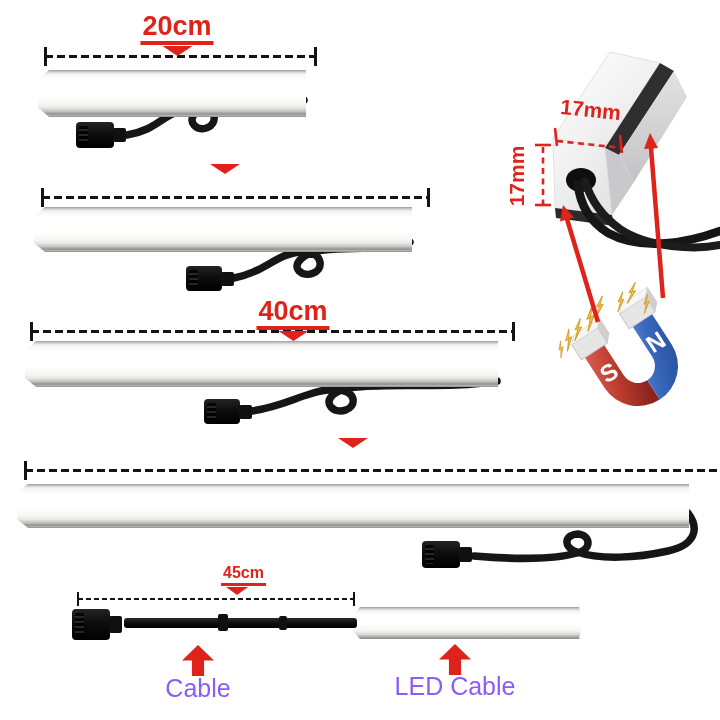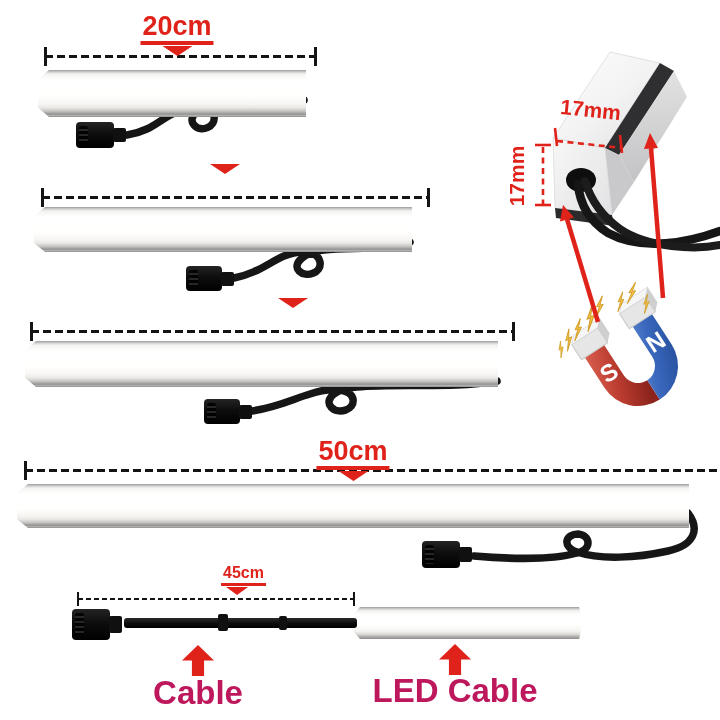--- a/index.html
+++ b/index.html
@@ -43,21 +43,21 @@
   .connector::before{content:"";position:absolute;left:3px;top:4px;bottom:4px;width:9px;
     background:repeating-linear-gradient(180deg,#000 0 3px,#2c2c2c 3px 5px);opacity:.85;border-radius:2px;}
   .connector::after{content:"";position:absolute;right:-12px;top:24%;width:13px;height:54%;background:#101010;border-radius:2px;}
   
   .cable-rect{position:absolute;background:linear-gradient(180deg,#2a2a2a,#0c0c0c 55%,#000);border-radius:3px;z-index:5;}
   .clip-tab{position:absolute;background:#101010;border-radius:2px;z-index:6;}
   
   .up-arrow{position:absolute;width:32px;height:31px;background:#e0231a;transform:translateX(-50%);z-index:5;
     clip-path:polygon(50% 0,100% 50%,69% 50%,69% 100%,31% 100%,31% 50%,0 50%);}
   
-  .caption{position:absolute;transform:translateX(-50%);font-weight:bold;font-size:33px;color:#be185d;white-space:nowrap;z-index:5;}
+  .caption{position:absolute;transform:translateX(-50%);font-weight:normal;font-size:25px;color:#8b5cf6;white-space:nowrap;z-index:5;}
   svg text{font-family:"Liberation Sans",sans-serif;}
 </style>
 </head>
 <body>
 
 <div id="canvas">
 
   <svg id="art" width="720" height="720" viewBox="0 0 720 720">
     <defs>
       <linearGradient id="pTop" x1="0" y1="0" x2="1" y2="1">
@@ -157,28 +157,28 @@
   <div class="connector" style="left:76px;top:122px;width:38px;height:26px"></div>
 
   <div class="dim" style="left:225px;top:163px">
     <span class="caret"></span>
   </div>
   <div class="dash" style="left:42px;top:196px;width:387px"></div>
   <div class="bar" style="left:34px;top:207px;width:378px;height:45px"></div>
   <div class="connector" style="left:186px;top:266px;width:36px;height:25px"></div>
 
   <div class="dim" style="left:293px;top:297px">
+    <span class="txt">40cm</span>
     <span class="caret"></span>
   </div>
   <div class="dash" style="left:31px;top:330px;width:483px"></div>
   <div class="bar" style="left:25px;top:341px;width:473px;height:46px"></div>
   <div class="connector" style="left:204px;top:399px;width:36px;height:25px"></div>
 
   <div class="dim" style="left:353px;top:437px">
-    <span class="txt">50cm</span>
     <span class="caret"></span>
   </div>
   <div class="dash noend" style="left:25px;top:469px;width:695px"></div>
   <div class="bar" style="left:17px;top:484px;width:672px;height:44px"></div>
   <div class="connector" style="left:422px;top:541px;width:38px;height:27px"></div>
 
   <div class="dim small" style="left:237px;top:565px">
     <span class="txt">45cm</span>
     <span class="caret"></span>
   </div>

